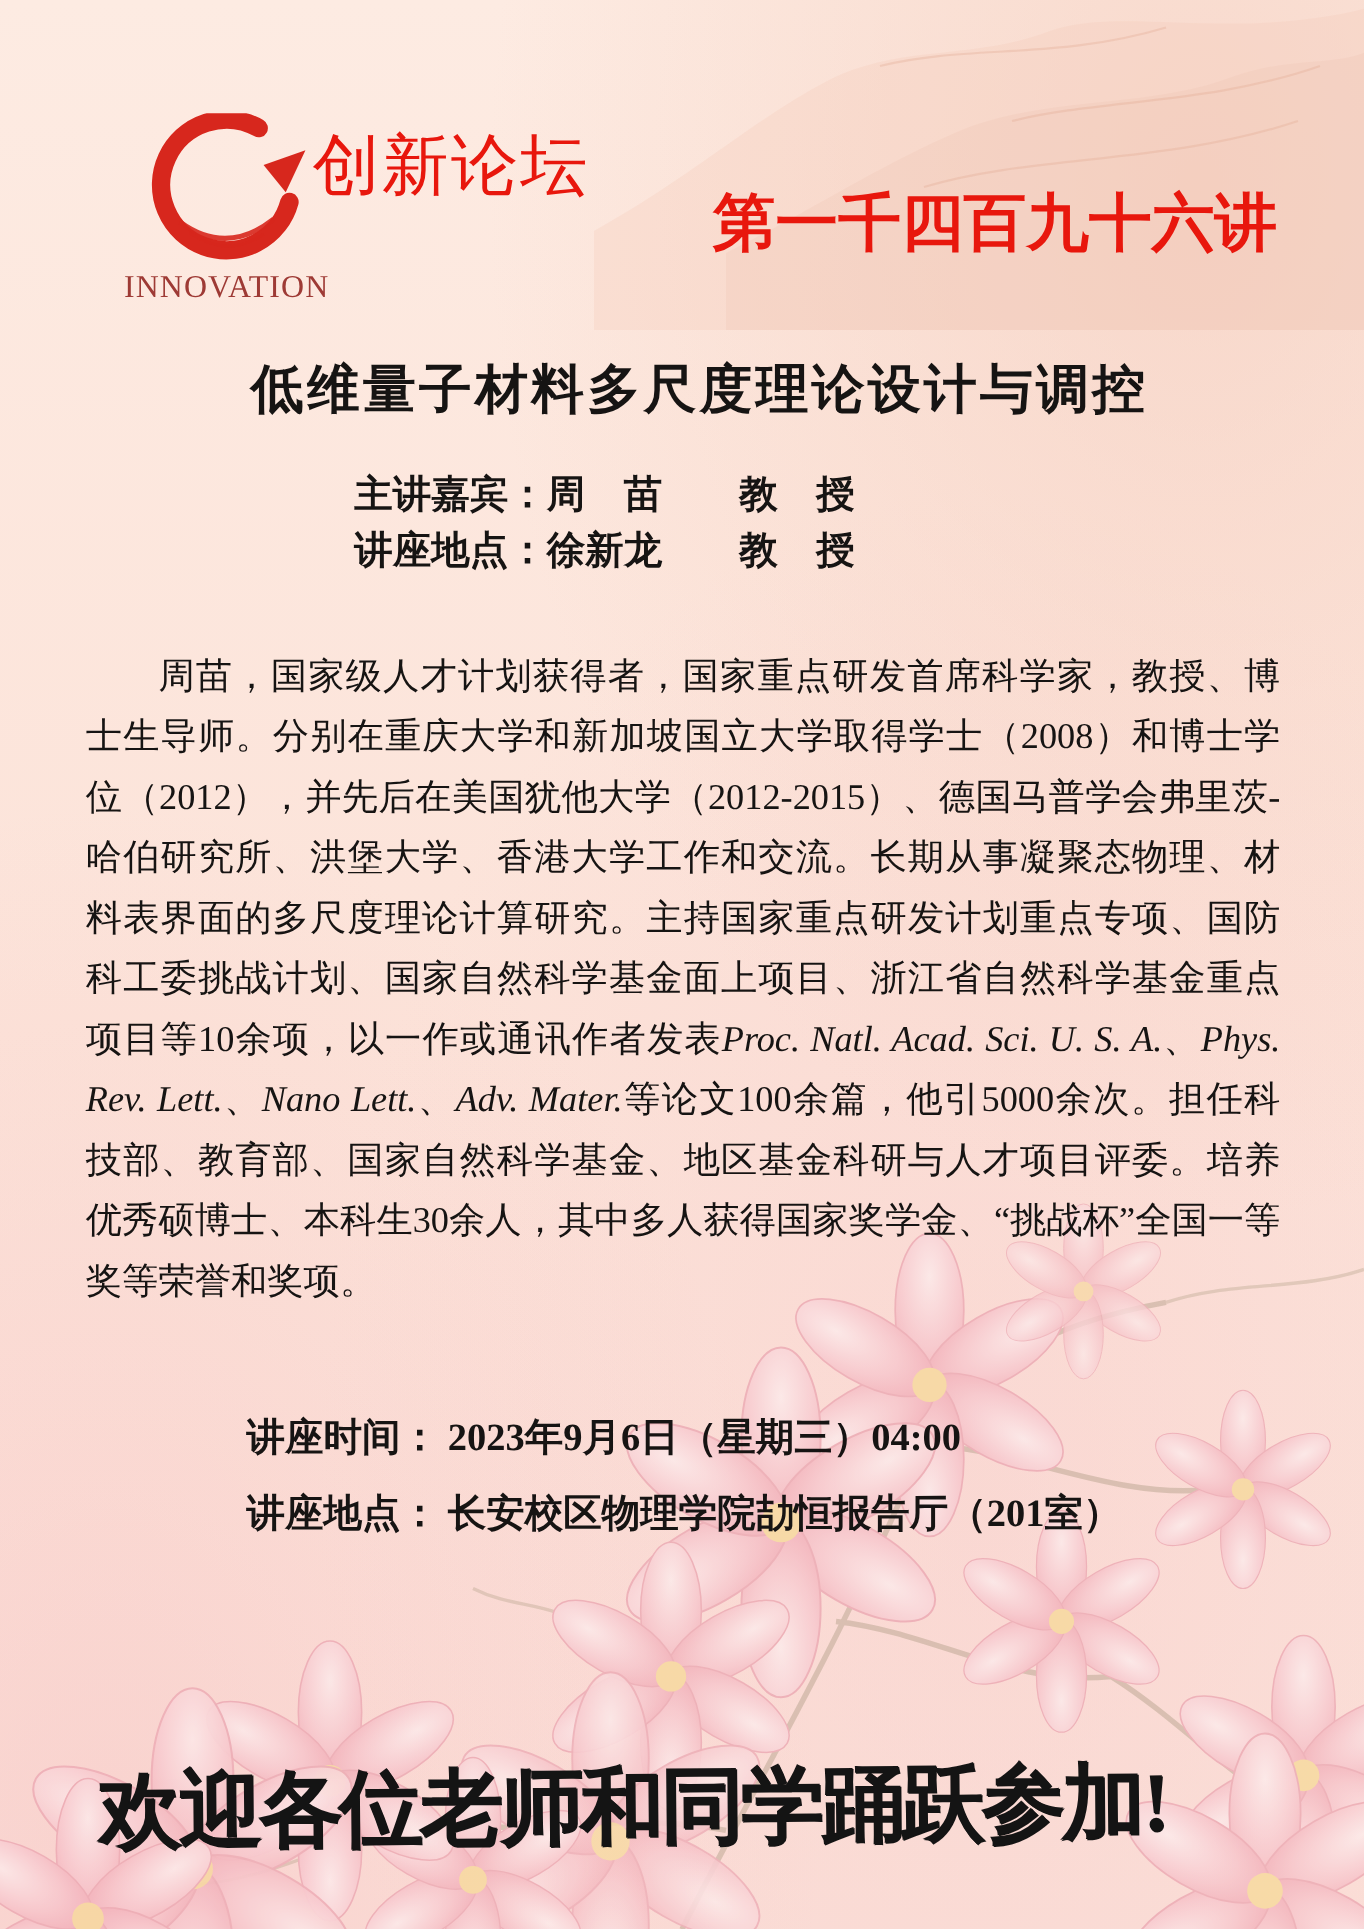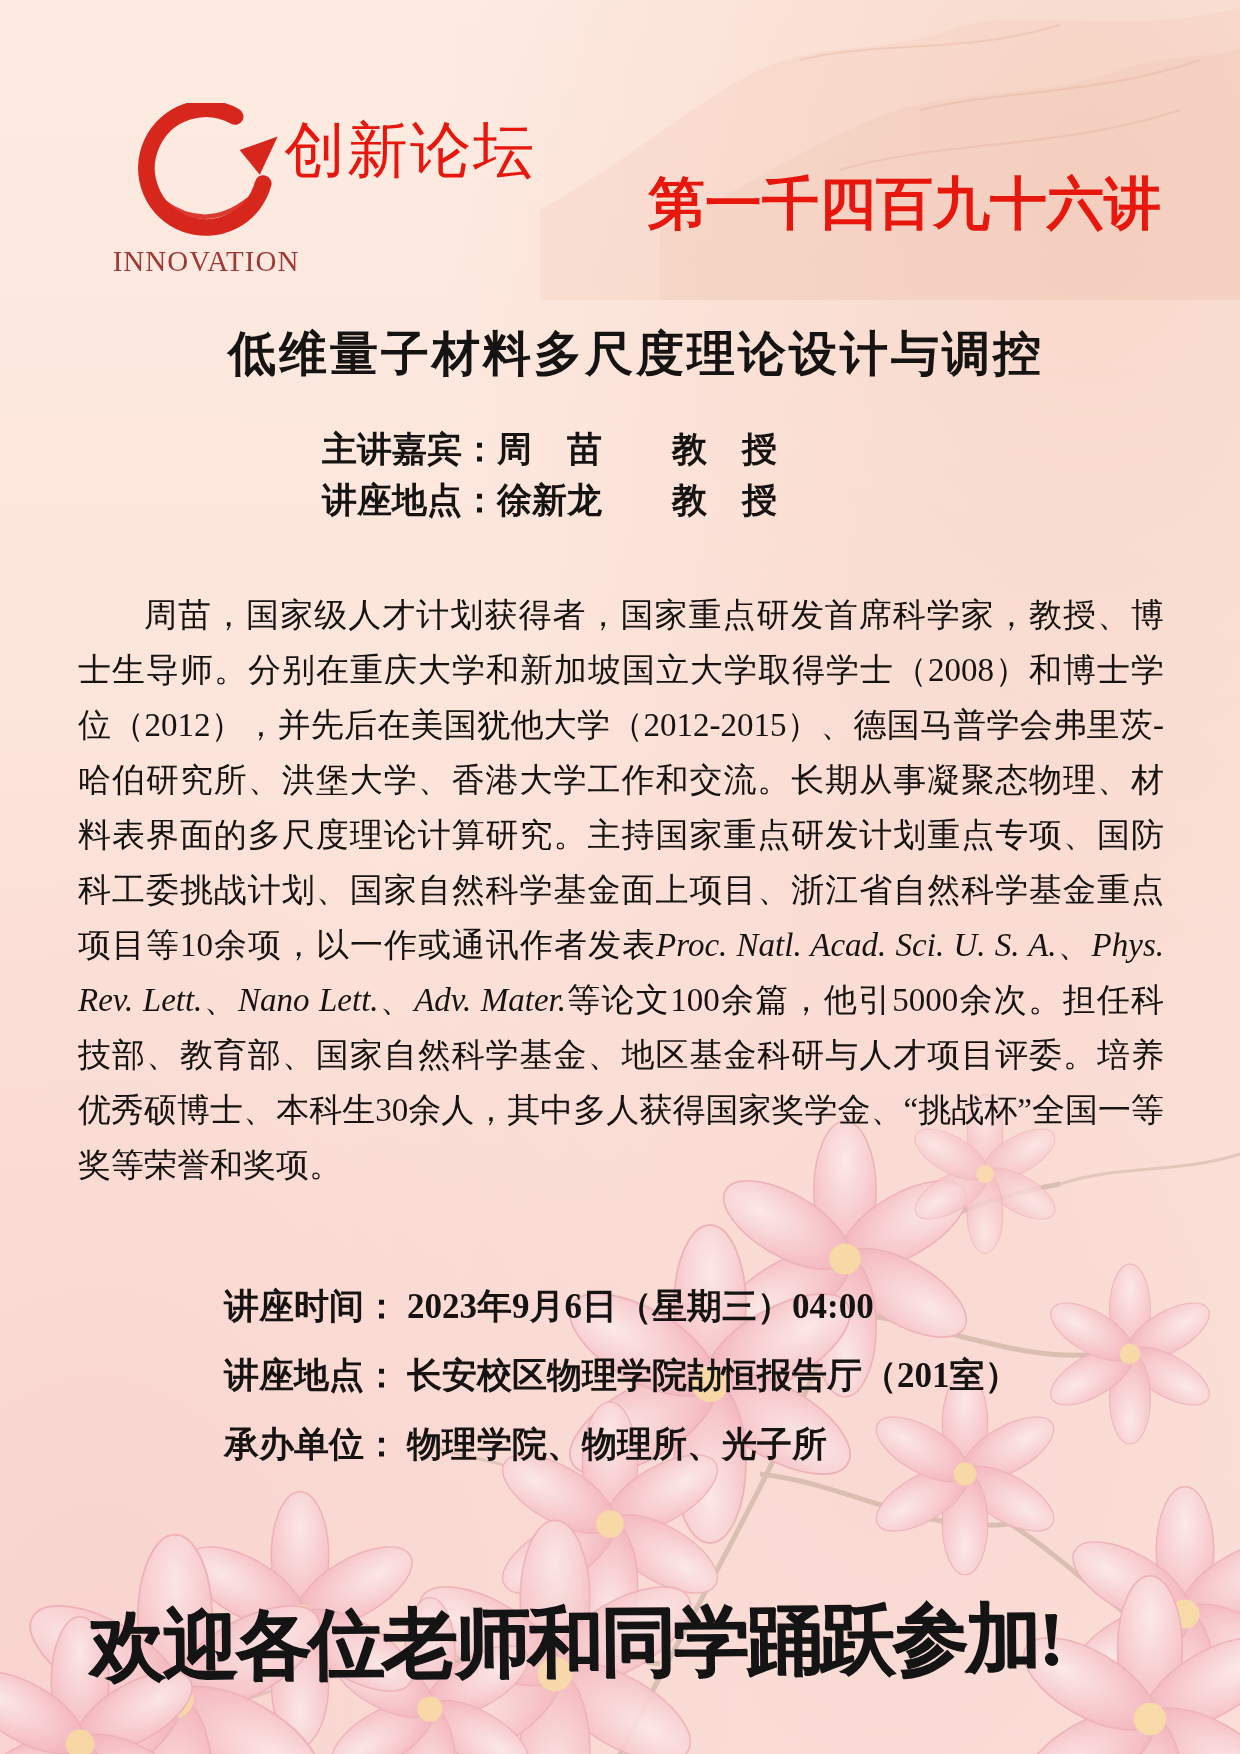--- a/index.html
+++ b/index.html
@@ -158,18 +158,17 @@
   <div class="speakers">
     <div class="speaker-line"><span>主讲嘉宾：</span><span>周　苗　　教　授</span></div>
     <div class="speaker-line"><span>讲座地点：</span><span>徐新龙　　教　授</span></div>
   </div>
 
   <p class="bio"><span>周苗，国家级人才计划获得者，国家重点研发首席科学家，教授、博士生导师。分别在重庆大学和新加坡国立大学取得学士（2008）和博士学位（2012），并先后在美国犹他大学（2012-2015）、德国马普学会弗里茨-哈伯研究所、洪堡大学、香港大学工作和交流。长期从事凝聚态物理、材料表界面的多尺度理论计算研究。主持国家重点研发计划重点专项、国防科工委挑战计划、国家自然科学基金面上项目、浙江省自然科学基金重点项目等10余项，以一作或通讯作者发表</span><i>Proc. Natl. Acad. Sci. U. S. A.</i><span>、</span><i>Phys. Rev. Lett.</i><span>、</span><i>Nano Lett.</i><span>、</span><i>Adv. Mater.</i><span>等论文100余篇，他引5000余次。担任科技部、教育部、国家自然科学基金、地区基金科研与人才项目评委。培养优秀硕博士、本科生30余人，其中多人获得国家奖学金、“挑战杯”全国一等奖等荣誉和奖项。</span></p>
 
   <div class="details">
       <div class="detail-row"><span class="label">讲座时间：</span><span class="value">2023年9月6日（星期三）04:00</span></div>
       <div class="detail-row"><span class="label">讲座地点：</span><span class="value">长安校区物理学院劼恒报告厅（201室）</span></div>
-      <div class="detail-row"><span class="label">承办单位：</span><span class="value">物理学院、物理所、光子所</span></div>
     </div>
 
   <div class="welcome">欢迎各位老师和同学踊跃参加!</div>
 
 </div>
 
 </body></html>

